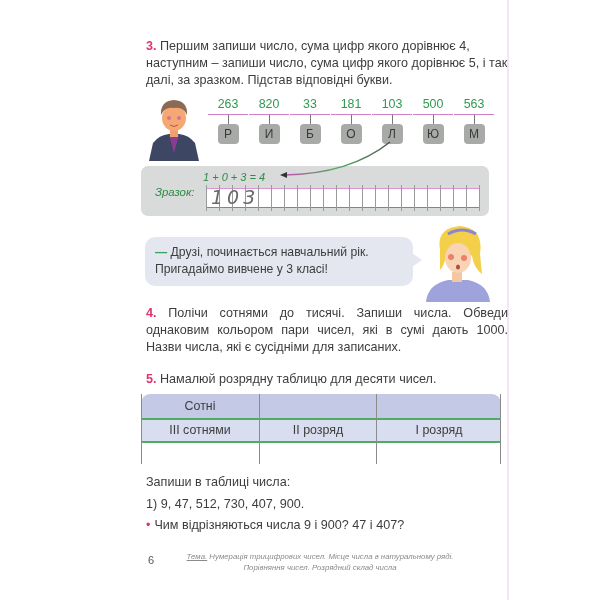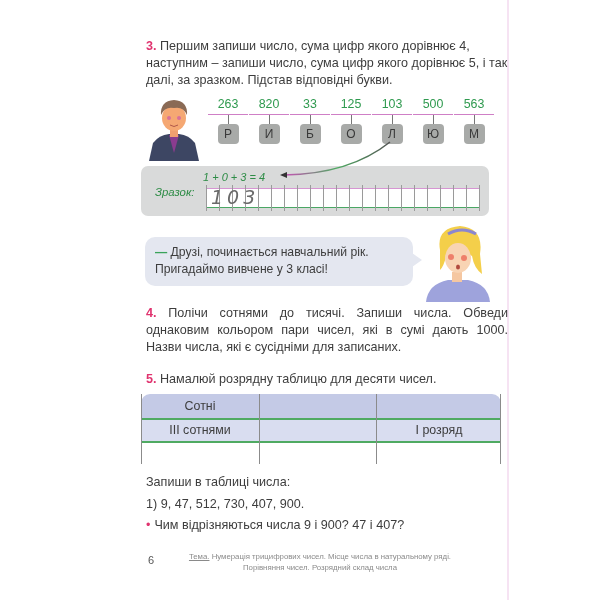--- a/index.html
+++ b/index.html
@@ -48,21 +48,21 @@
   .sub-row { position: absolute; left: 0; top: 25px; width: 360px; height: 22px; background: #d9ddf0; }
   .hline1 { position: absolute; left: 0; top: 24px; width: 360px; height: 1.5px; background: #4faa62; }
   .hline2 { position: absolute; left: 0; top: 47px; width: 360px; height: 1.5px; background: #4faa62; }
   .vline { position: absolute; top: 0; width: 1px; height: 70px; background: #8b8b8b; }
   .cell { position: absolute; height: 22px; line-height: 22px; text-align: center; font-size: 12.4px; color: #3d3d3d; width: 116px; }
 
   .body-line { position: absolute; left: 146px; font-size: 12.6px; color: #3d3d3d; line-height: 16px; }
   .bullet { color: #e0336f; margin-right: 4px; }
 
   .page-num { position: absolute; left: 148px; top: 554px; font-size: 11px; color: #555; }
-  .footer { position: absolute; left: 170px; top: 551px; width: 300px; text-align: center; font-size: 7.8px; line-height: 11px; color: #8a8a8a; }
+  .footer { position: absolute; left: 170px; top: 551px; width: 300px; text-align: center; font-size: 7.8px; line-height: 11px; color: #8a8a8a; font-style: italic; }
   .footer .theme { text-decoration: underline; }
 </style>
 </head>
 <body>
 
 <div class="page-edge"></div>
 
 <div id="task3" class="task-text">
   <span class="task-num">3.</span><span> Першим запиши число, сума цифр якого дорівнює 4, наступним – запиши число, сума цифр якого дорівнює 5, і так далі, за зразком. Підстав відповідні букви.</span>
 </div>
@@ -90,21 +90,21 @@
   <div class="stem"></div>
   <div class="box">И</div>
 </div>
 <div class="pair" style="left:290px">
   <span class="num">33</span>
   <div class="bar"></div>
   <div class="stem"></div>
   <div class="box">Б</div>
 </div>
 <div class="pair" style="left:331px">
-  <span class="num">125</span>
+  <span class="num">181</span>
   <div class="bar"></div>
   <div class="stem"></div>
   <div class="box">О</div>
 </div>
 <div class="pair" style="left:372px">
   <span class="num">103</span>
   <div class="bar"></div>
   <div class="stem"></div>
   <div class="box">Л</div>
 </div>
@@ -192,20 +192,21 @@
   <div class="sub-row"></div>
   <div class="hline1"></div>
   <div class="hline2"></div>
   <div class="vline" style="left:0"></div>
   <div class="vline" style="left:118px"></div>
   <div class="vline" style="left:235px"></div>
   <div class="vline" style="left:359px"></div>
 
   <div class="cell" style="left:1px;top:1px">Сотні</div>
   <div class="cell" style="left:1px;top:25px">III  сотнями</div>
+  <div class="cell" style="left:119px;top:25px">II  розряд</div>
   <div class="cell" style="left:237px;top:25px;width:122px">I  розряд</div>
 </div>
 
 <div class="body-line" style="top:474px">Запиши в таблиці числа:</div>
 <div class="body-line" style="top:496px">1) 9, 47, 512, 730, 407, 900.</div>
 <div class="body-line" style="top:517px">
   <span class="bullet">•</span><span>Чим відрізняються числа 9 і 900? 47 і 407?</span>
 </div>
 
 <div class="page-num">6</div>

